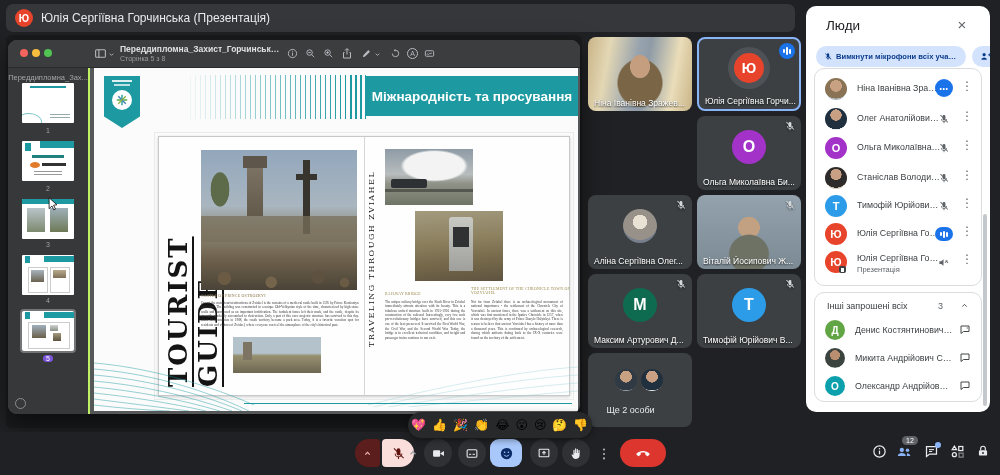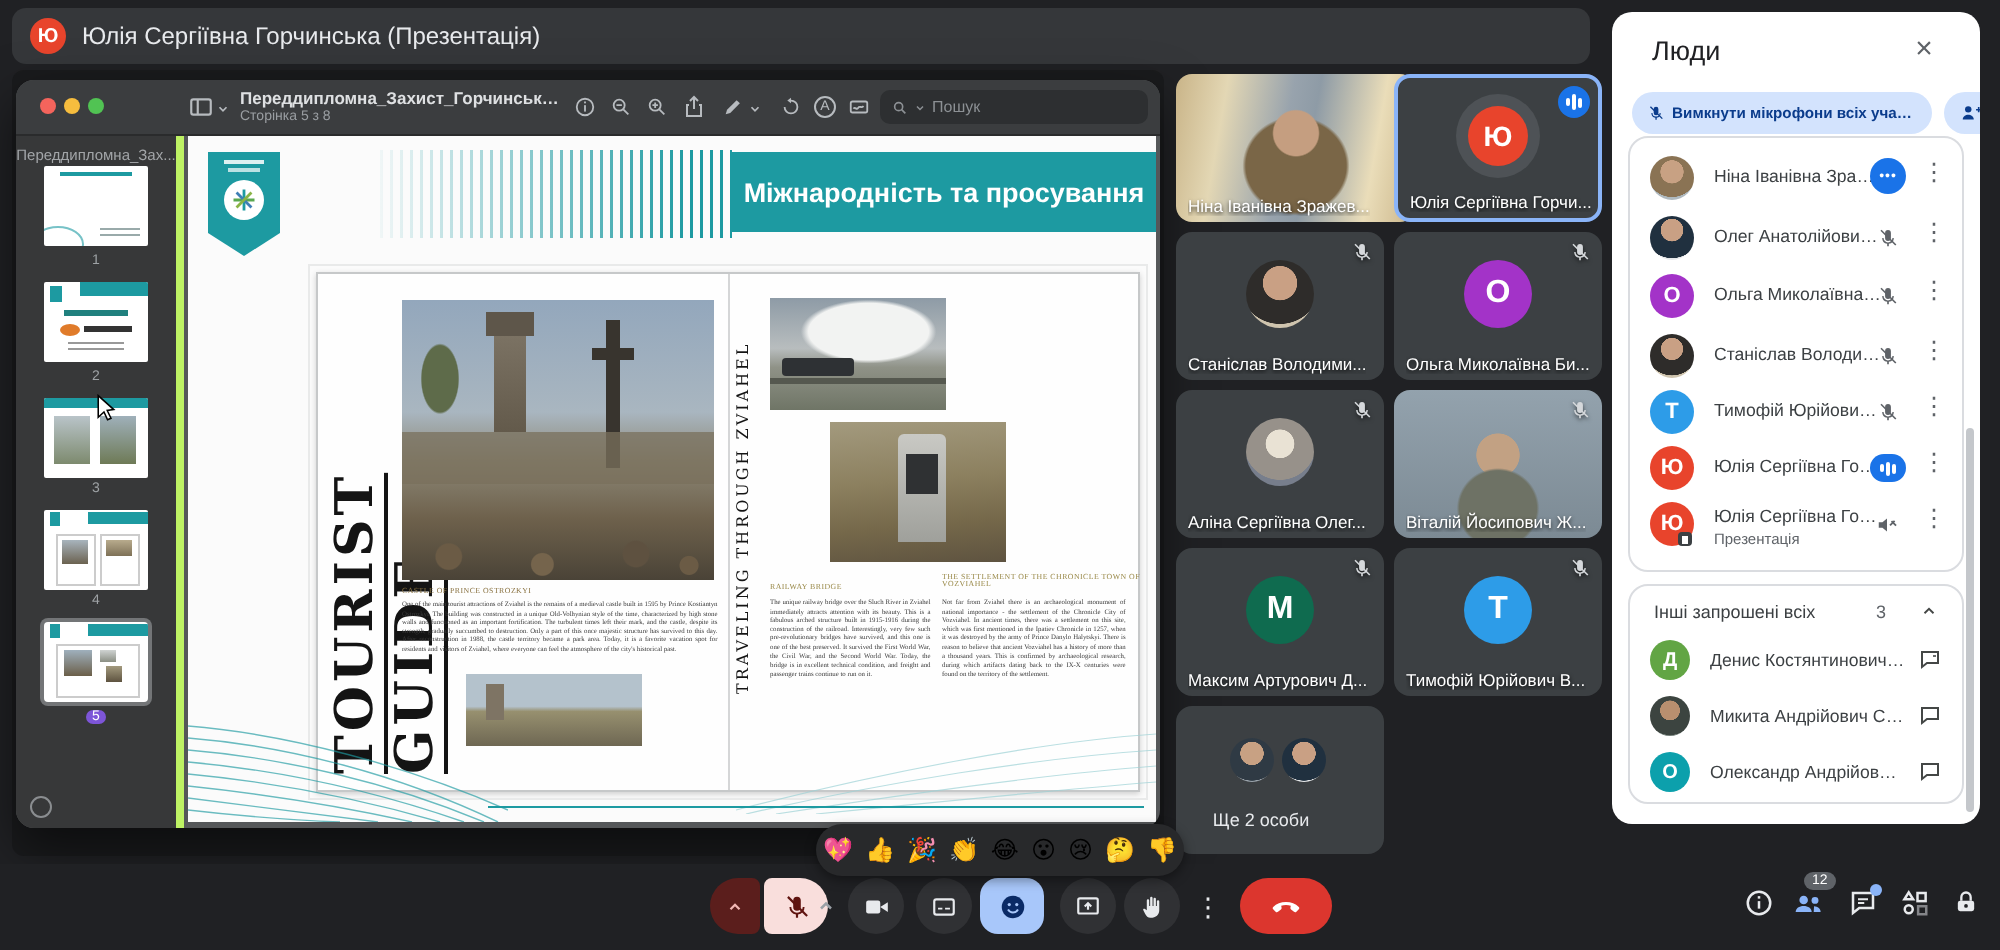--- a/index.html
+++ b/index.html
@@ -23,21 +23,21 @@
        box-shadow:0 10px 26px rgba(0,0,0,.55);overflow:hidden;}
   .toolbar{left:0;top:0;right:0;height:27px;background:#3B3D3F;border-bottom:1px solid #2A2B2C;}
   .light{width:8px;height:8px;border-radius:50%;top:9px;}
   .tbico{color:#B7BBBF;}
   .fname{left:112px;top:4px;font-size:8.5px;font-weight:bold;color:#DEE0E2;}
   .fstat{left:112px;top:15px;font-size:7px;color:#9A9EA2;}
   .searchpill{left:432px;top:5px;width:134px;height:17px;background:#2D2F31;border-radius:5px;
     display:flex;align-items:center;gap:3px;padding:0 6px;box-sizing:border-box;}
   .searchpill span{font-size:8px;color:#8C9094;}
 
-  .sidebar{left:0;top:28px;width:80px;bottom:0;background:#373839;border-right:4px solid #bef264;}
+  .sidebar{left:0;top:28px;width:80px;bottom:0;background:#373839;border-right:2px solid #bef264;}
   .sbhead{left:0;top:5px;width:80px;text-align:center;font-size:7.5px;color:#A2A5A8;}
   .th{left:14px;width:52px;height:40px;background:#fff;border-radius:1px;overflow:hidden;}
   .thn{left:0;width:80px;text-align:center;font-size:7px;color:#9EA2A5;}
   .tsel{box-shadow:0 0 0 2px #737577;border-radius:2px;}
   .numpill{display:inline-block;background:#7D55D8;color:#fff;border-radius:4px;padding:0 3px;}
 
   
   .page{left:86px;top:28px;width:484px;height:343px;background:#FBFBFB;overflow:hidden;}
   .teal{background:#1D9AA1;}
   .shield{left:10px;top:8px;width:36px;height:52px;background:#1D9AA1;
@@ -170,30 +170,20 @@
             <path d="M12 5a7 7 0 1 1-7 7"></path>
             <path d="M12 2v6l-4-3z" fill="#B7BBBF" stroke="none"></path>
           </svg>
       </div>
       <div class="A" style="left:399px;top:8px;width:11px;height:11px;border:1px solid #B7BBBF;border-radius:50%;box-sizing:border-box;color:#B7BBBF;font-size:7px;display:flex;align-items:center;justify-content:center;">A</div>
       <div class="A" style="left:415px;top:8px;">
         <svg width="13" height="11" viewBox="0 0 24 24" fill="none" stroke="#B7BBBF" stroke-width="2">
             <rect x="3" y="6" width="18" height="12" rx="2"></rect>
             <path d="M6 14c2-3 3 2 5-1s3 1 6-2"></path>
           </svg>
-      </div>
-      <div class="A searchpill">
-        <svg width="8" height="8" viewBox="0 0 24 24" fill="none" stroke="#8C9094" stroke-width="2.5">
-            <circle cx="10" cy="10" r="6"></circle>
-            <path d="M14.5 14.5 20 20"></path>
-          </svg>
-        <svg width="6" height="6" viewBox="0 0 24 24" fill="none" stroke="#8C9094" stroke-width="3">
-            <path d="M6 9l6 6 6-6"></path>
-          </svg>
-        <span>Пошук</span>
       </div>
     </div>
 
     <div class="A sidebar">
       <div class="A sbhead ellip">Переддипломна_Зах...</div>
 
       <div class="A th" style="top:15px;">
         <div class="A" style="left:8px;top:3px;width:36px;height:2px;background:#1D9AA1;"></div>
         <div class="A" style="right:4px;bottom:8px;width:20px;height:1px;background:#9aa;"></div>
         <div class="A" style="right:4px;bottom:5px;width:20px;height:1px;background:#9aa;"></div>
@@ -318,46 +308,35 @@
           <path d="M210 6 C 150 10, 70 26, 0 44"></path>
             <path d="M210 14 C 150 18, 75 30, 5 46"></path>
           <path d="M210 22 C 155 26, 85 36, 20 46"></path>
             <path d="M210 30 C 160 34, 100 40, 40 46"></path>
         </g>
       </svg>
       <div class="A" style="left:150px;bottom:7px;width:328px;height:1.5px;background:#1D9AA1;"></div>
     </div>
   </div>
 
-  <div class="A tile" style="left:588px;top:37px;background:radial-gradient(ellipse 16% 26% at 50% 40%,#C59E80 0 58%,rgba(0,0,0,0) 62%),radial-gradient(ellipse 36% 54% at 50% 62%,#7A6647 0 58%,rgba(0,0,0,0) 62%),linear-gradient(100deg,#C9B488 0%,#E3D7B4 20%,#98A3AD 45%,#8E9BA6 55%,#EADDB9 80%,#C9B488 100%);padding-left:16px;">
+  <div class="A tile" style="left:588px;top:37px;background:radial-gradient(ellipse 16% 26% at 50% 40%,#C59E80 0 58%,rgba(0,0,0,0) 62%),radial-gradient(ellipse 36% 54% at 50% 62%,#7A6647 0 58%,rgba(0,0,0,0) 62%),linear-gradient(100deg,#C9B488 0%,#E3D7B4 20%,#98A3AD 45%,#8E9BA6 55%,#EADDB9 80%,#C9B488 100%);">
     <div class="A tname ellip">Ніна Іванівна Зражев...</div>
   </div>
 
   <div class="A tile" style="left:697px;top:37px;border:2px solid #8AB4F8;width:100px;height:70px;">
     <div class="A cava" style="left:29px;top:8px;width:42px;height:42px;background:#4E5256;"></div>
     <div class="A cava" style="left: 35px; top: 14px; width: 30px; height: 30px; font-size: 14px; background-color: rgb(232, 68, 44);">Ю</div>
     <div class="A badge">
       <div class="bar" style="height:4px;"></div>
         <div class="bar" style="height:8px;"></div>
         <div class="bar" style="height:5px;"></div>
     </div>
     <div class="A tname ellip">Юлія Сергіївна Горчи...</div>
   </div>
 
-  <div class="A tile" style="left:588px;top:116px;">
-    <div class="A cava" style="left:35px;top:14px;width:34px;height:34px;background:radial-gradient(circle at 50% 34%,#C9A084 0 30%,#2E2C2A 31% 72%,#CFC4AE 73%);"></div>
-    <div class="A tmic">
-        <svg width="10" height="10" viewBox="0 0 24 24" fill="currentColor">
-          <path d="M12 15.5a3.5 3.5 0 0 0 3.5-3.5V6a3.5 3.5 0 0 0-7 0v6a3.5 3.5 0 0 0 3.5 3.5z"></path>
-          <path d="M19 12h-1.7a5.3 5.3 0 0 1-10.6 0H5a7 7 0 0 0 6 6.92V22h2v-3.08A7 7 0 0 0 19 12z"></path>
-          <path d="M2.9 3.35 4.3 1.95 22.05 19.7l-1.4 1.4z"></path>
-        </svg>
-      </div>
-    <div class="A tname ellip">Станіслав Володими...</div>
-  </div>
 
   <div class="A tile" style="left:697px;top:116px;">
     <div class="A cava" style="left: 35px; top: 14px; width: 34px; height: 34px; font-size: 16px; background-color: rgb(163, 51, 200);">О</div>
     <div class="A tmic">
         <svg width="10" height="10" viewBox="0 0 24 24" fill="currentColor">
           <path d="M12 15.5a3.5 3.5 0 0 0 3.5-3.5V6a3.5 3.5 0 0 0-7 0v6a3.5 3.5 0 0 0 3.5 3.5z"></path>
           <path d="M19 12h-1.7a5.3 5.3 0 0 1-10.6 0H5a7 7 0 0 0 6 6.92V22h2v-3.08A7 7 0 0 0 19 12z"></path>
           <path d="M2.9 3.35 4.3 1.95 22.05 19.7l-1.4 1.4z"></path>
         </svg>
       </div>

